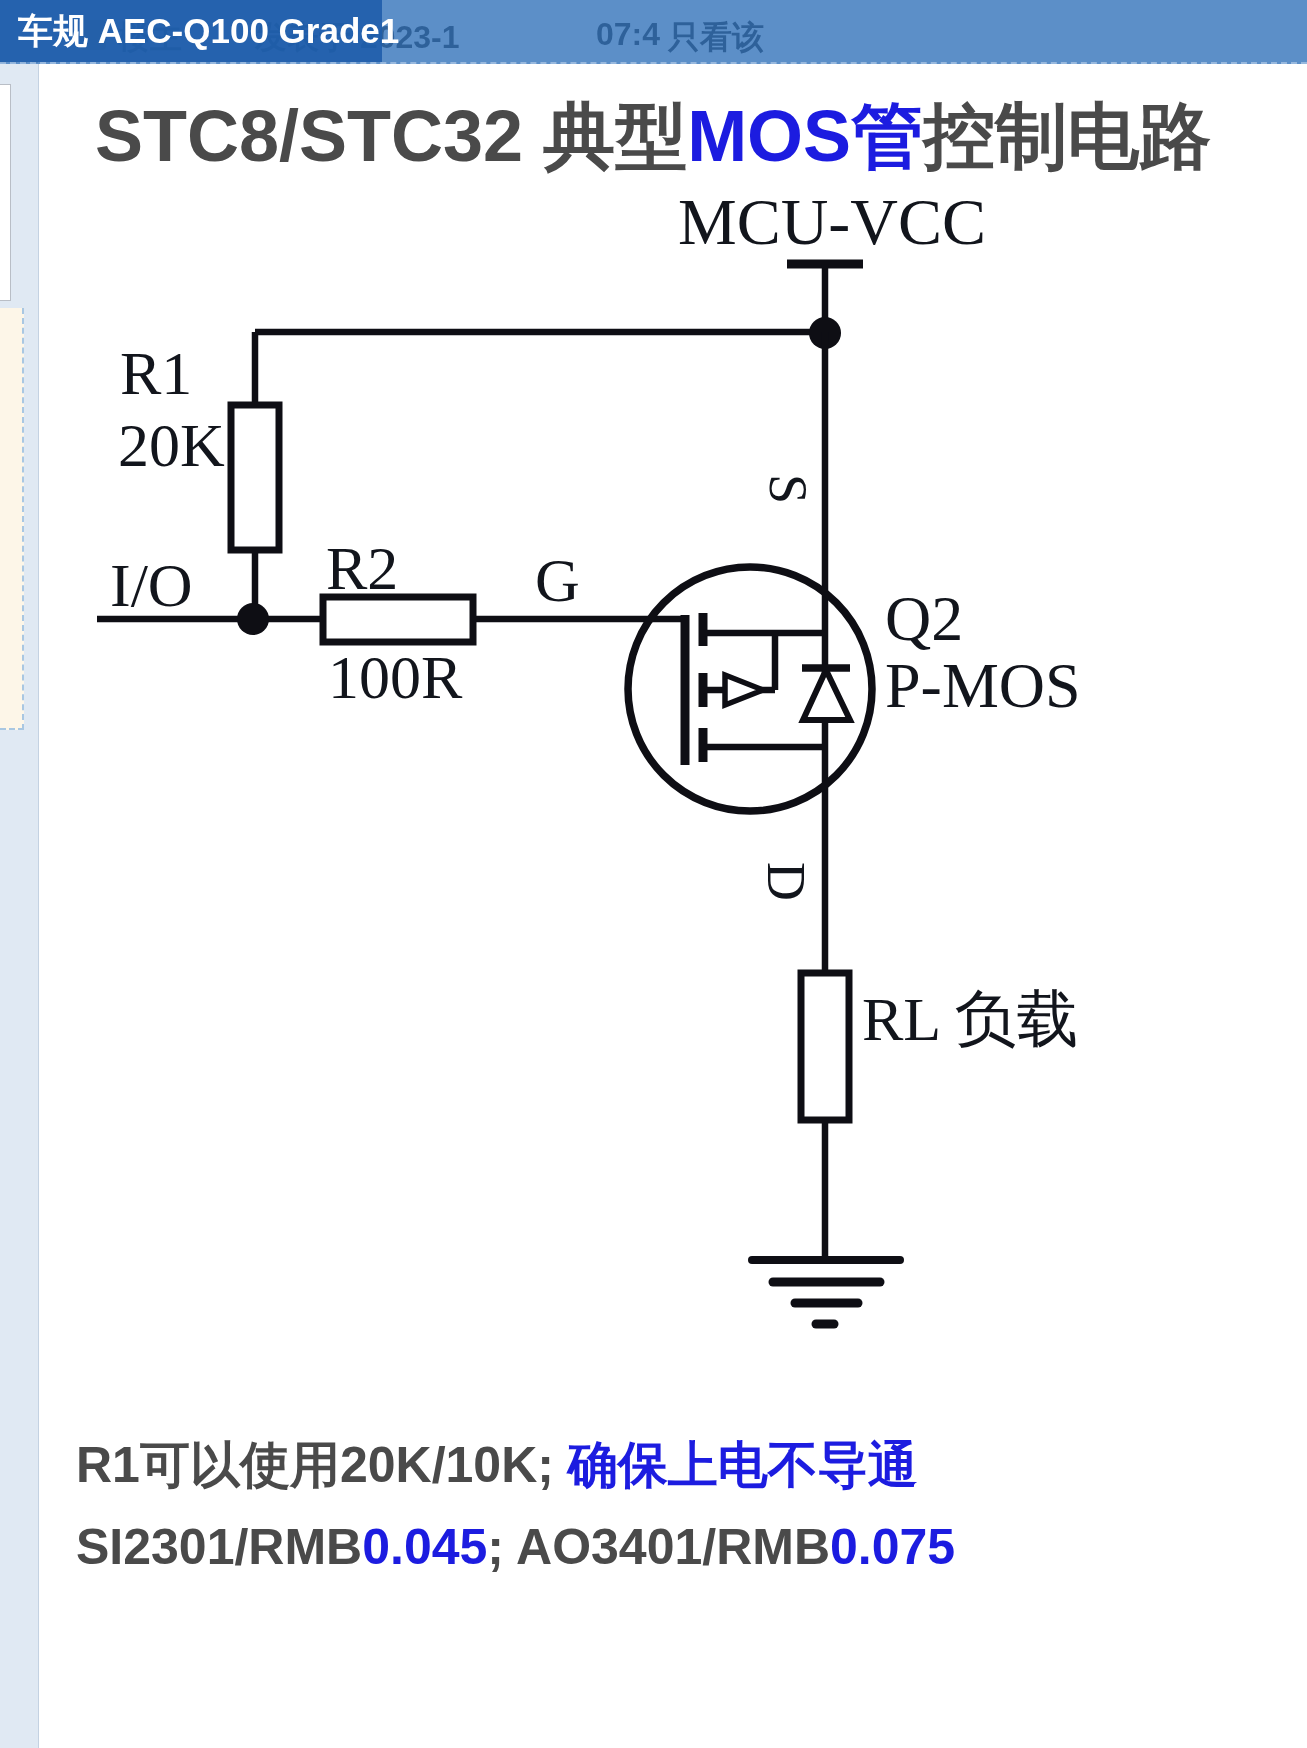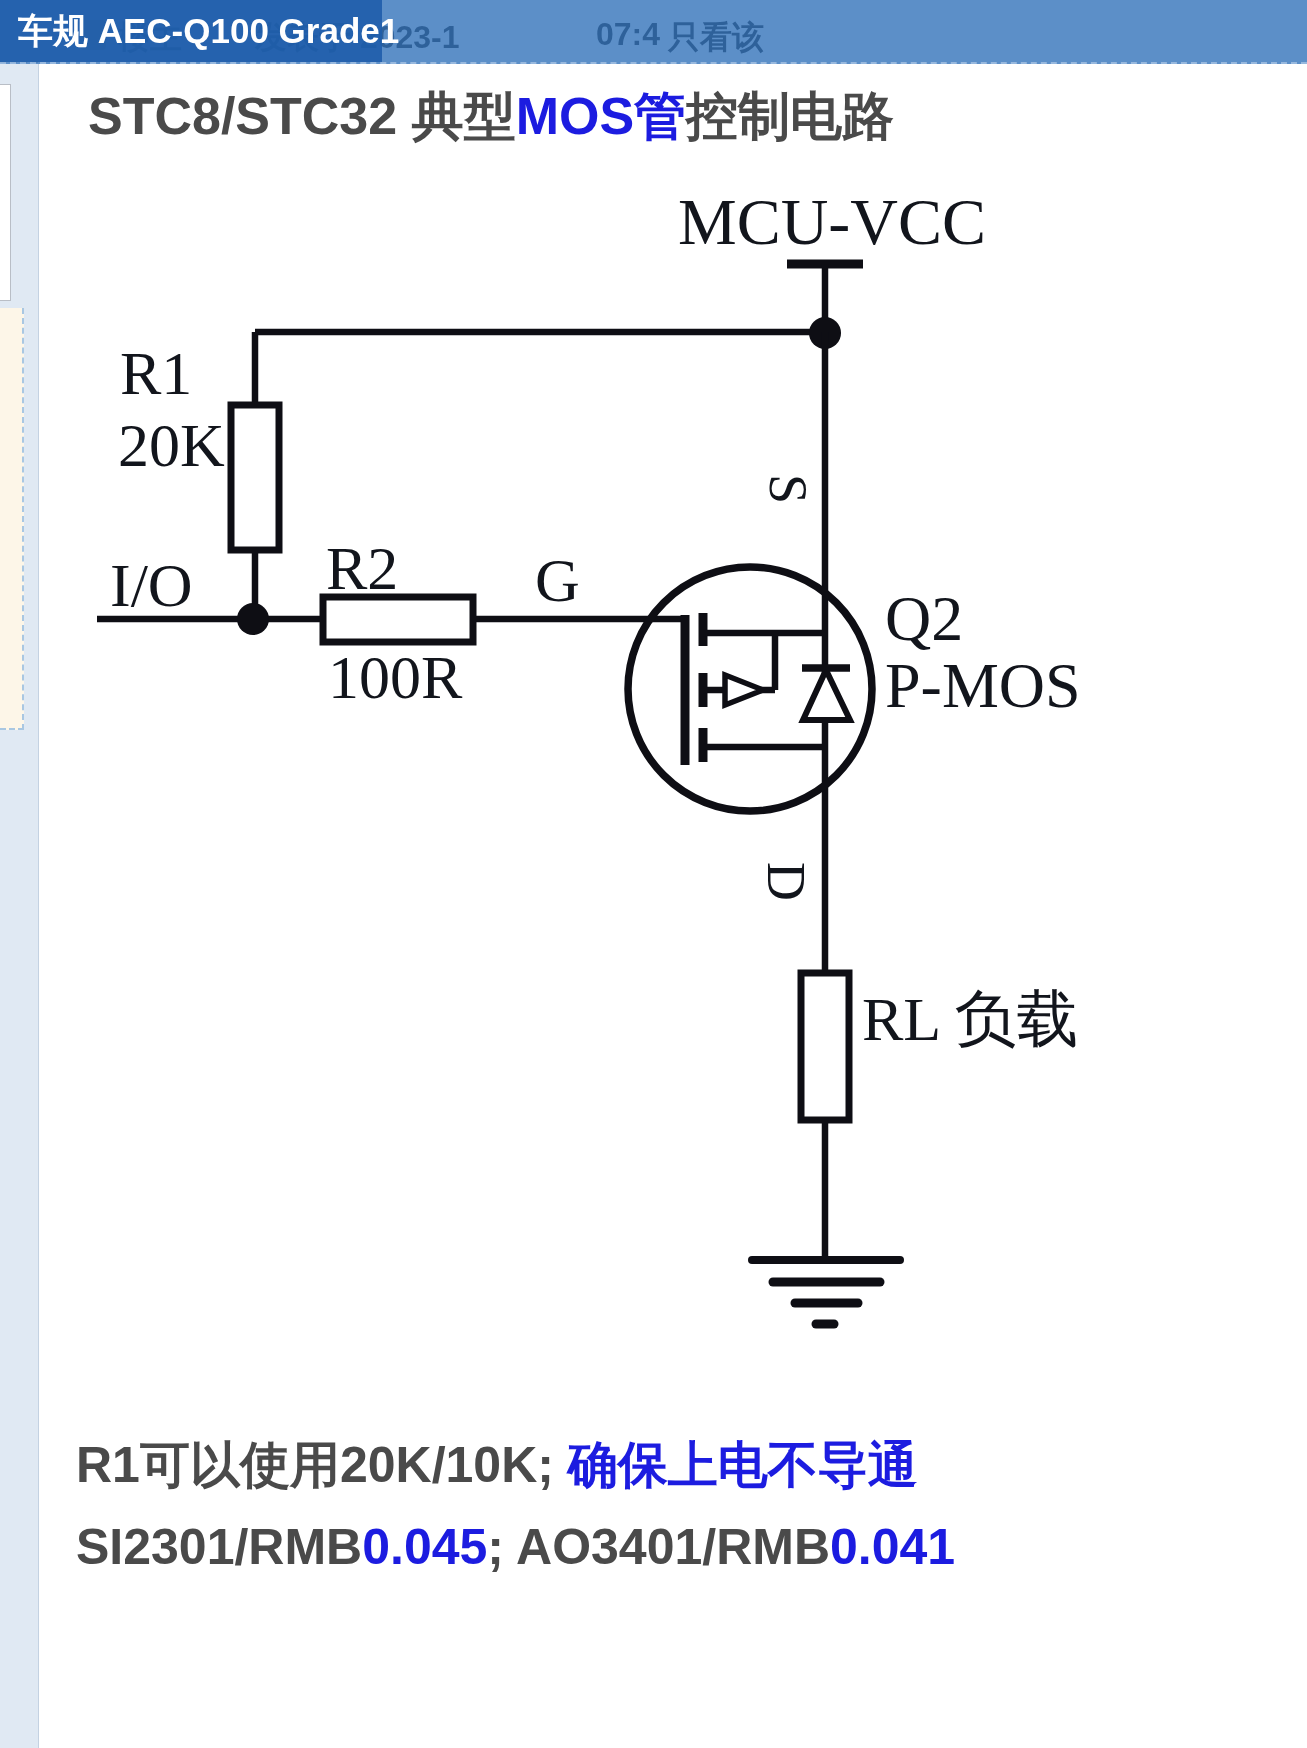--- a/index.html
+++ b/index.html
@@ -46,22 +46,22 @@
     white-space:nowrap;
   }
   .navbar nav{flex:1;display:flex;align-items:center;}
   .nav-item{
     flex:1;text-align:center;color:#ffffff;font-size:33px;font-weight:bold;
     text-decoration:none;white-space:nowrap;cursor:pointer;
   }
   .nav-sep{width:2px;height:38px;background:#9ec0e4;flex:0 0 2px;}
   
   .title{
-    position:absolute;left:84px;top:78px;margin:4px;z-index:0;
-    font-size:52px;font-weight:800;color:#4a4a4a;white-space:nowrap;
+    position:absolute;left:84px;top:78px;margin:11px;z-index:0;
+    font-size:72px;font-weight:800;color:#4a4a4a;white-space:nowrap;
     letter-spacing:0px;
   }
   .blue{color:#1c1ce0;}
   
   .circuit{position:absolute;left:0;top:0;z-index:0;}
   .circuit text{
     font-family:"Liberation Serif","DejaVu Serif",serif;
     fill:#12151c;
   }
   
@@ -157,14 +157,14 @@
   <g stroke-linecap="round">
     <line x1="752" y1="1260" x2="900" y2="1260" stroke-width="8"></line>
     <line x1="773" y1="1282" x2="880" y2="1282" stroke-width="9"></line>
     <line x1="795" y1="1303" x2="858" y2="1303" stroke-width="9"></line>
     <line x1="816" y1="1324" x2="834" y2="1324" stroke-width="9"></line>
   </g>
 </svg>
 
 <div class="notes">
   <div><span>R1可以使用20K/10K; </span><span class="blue">确保上电不导通</span></div>
-  <div><span>SI2301/RMB</span><span class="blue">0.045</span><span>; AO3401/RMB</span><span class="blue">0.041</span></div>
+  <div><span>SI2301/RMB</span><span class="blue">0.045</span><span>; AO3401/RMB</span><span class="blue">0.075</span></div>
 </div>
 
 </body></html>

